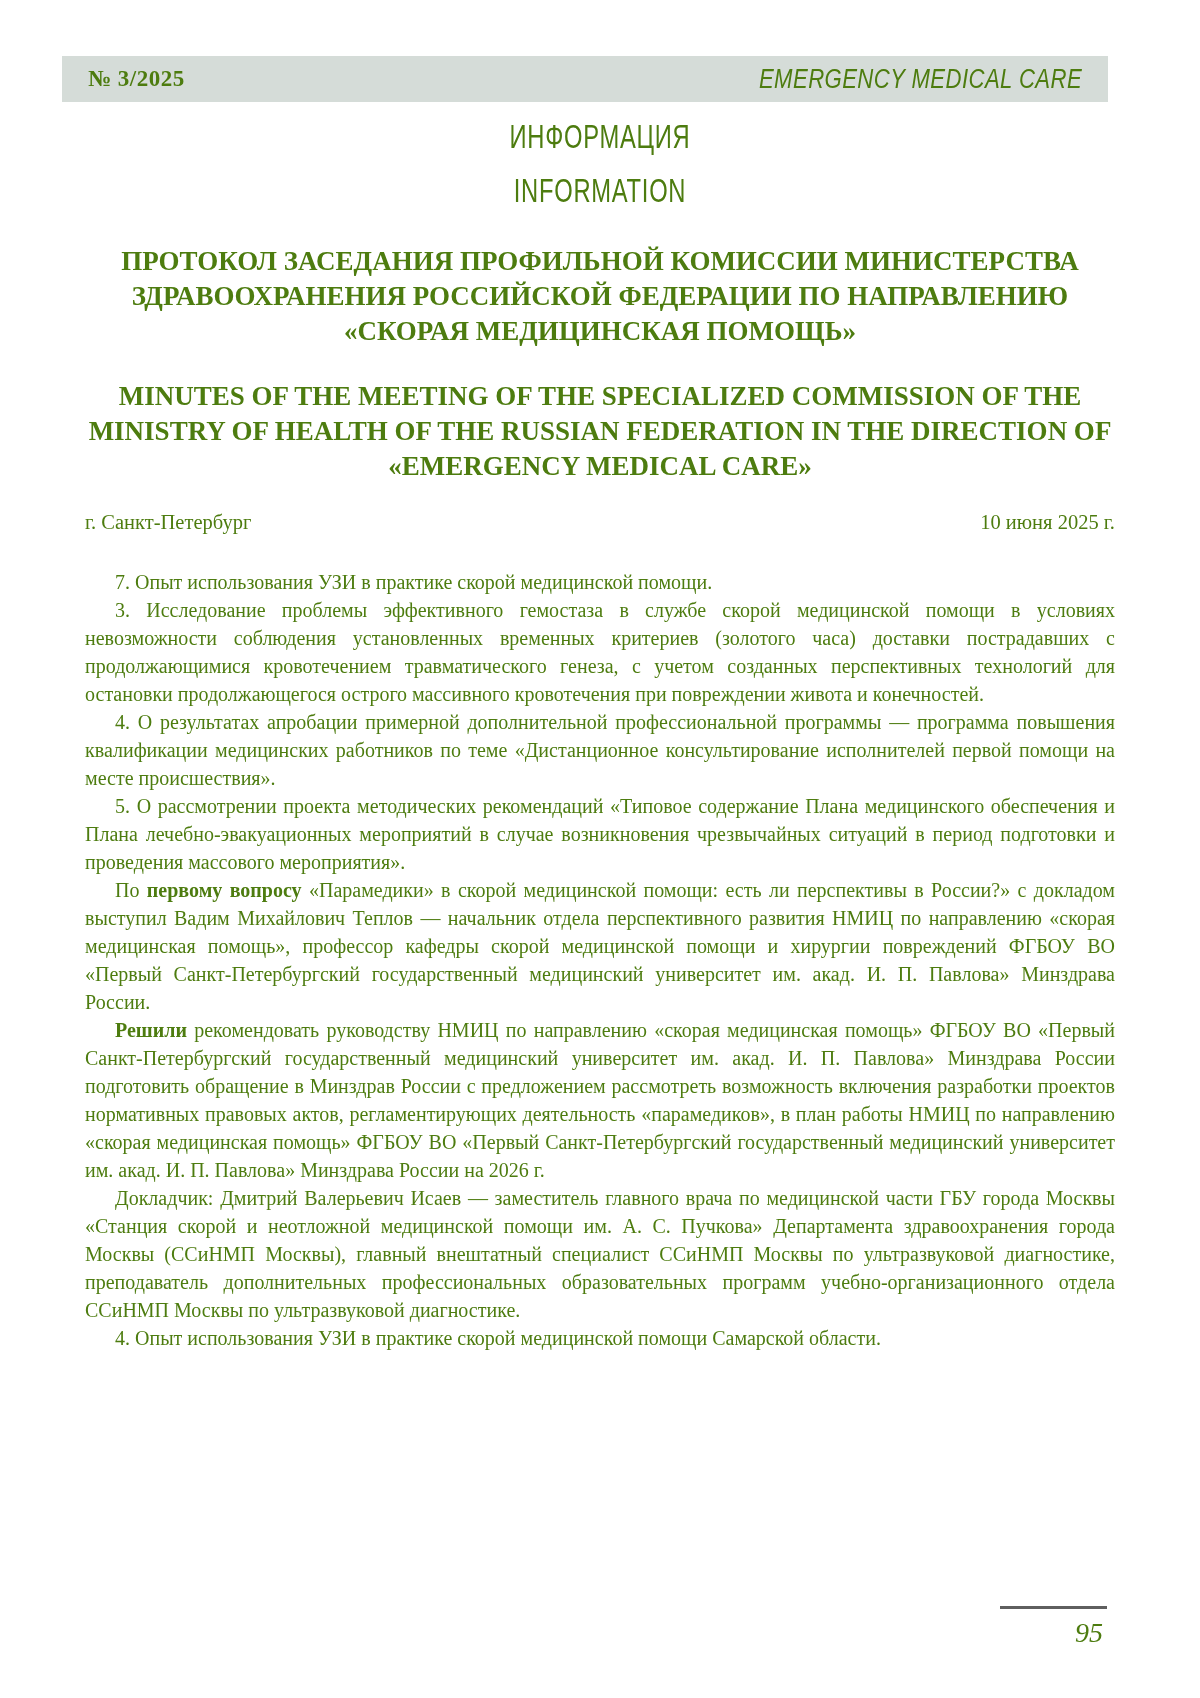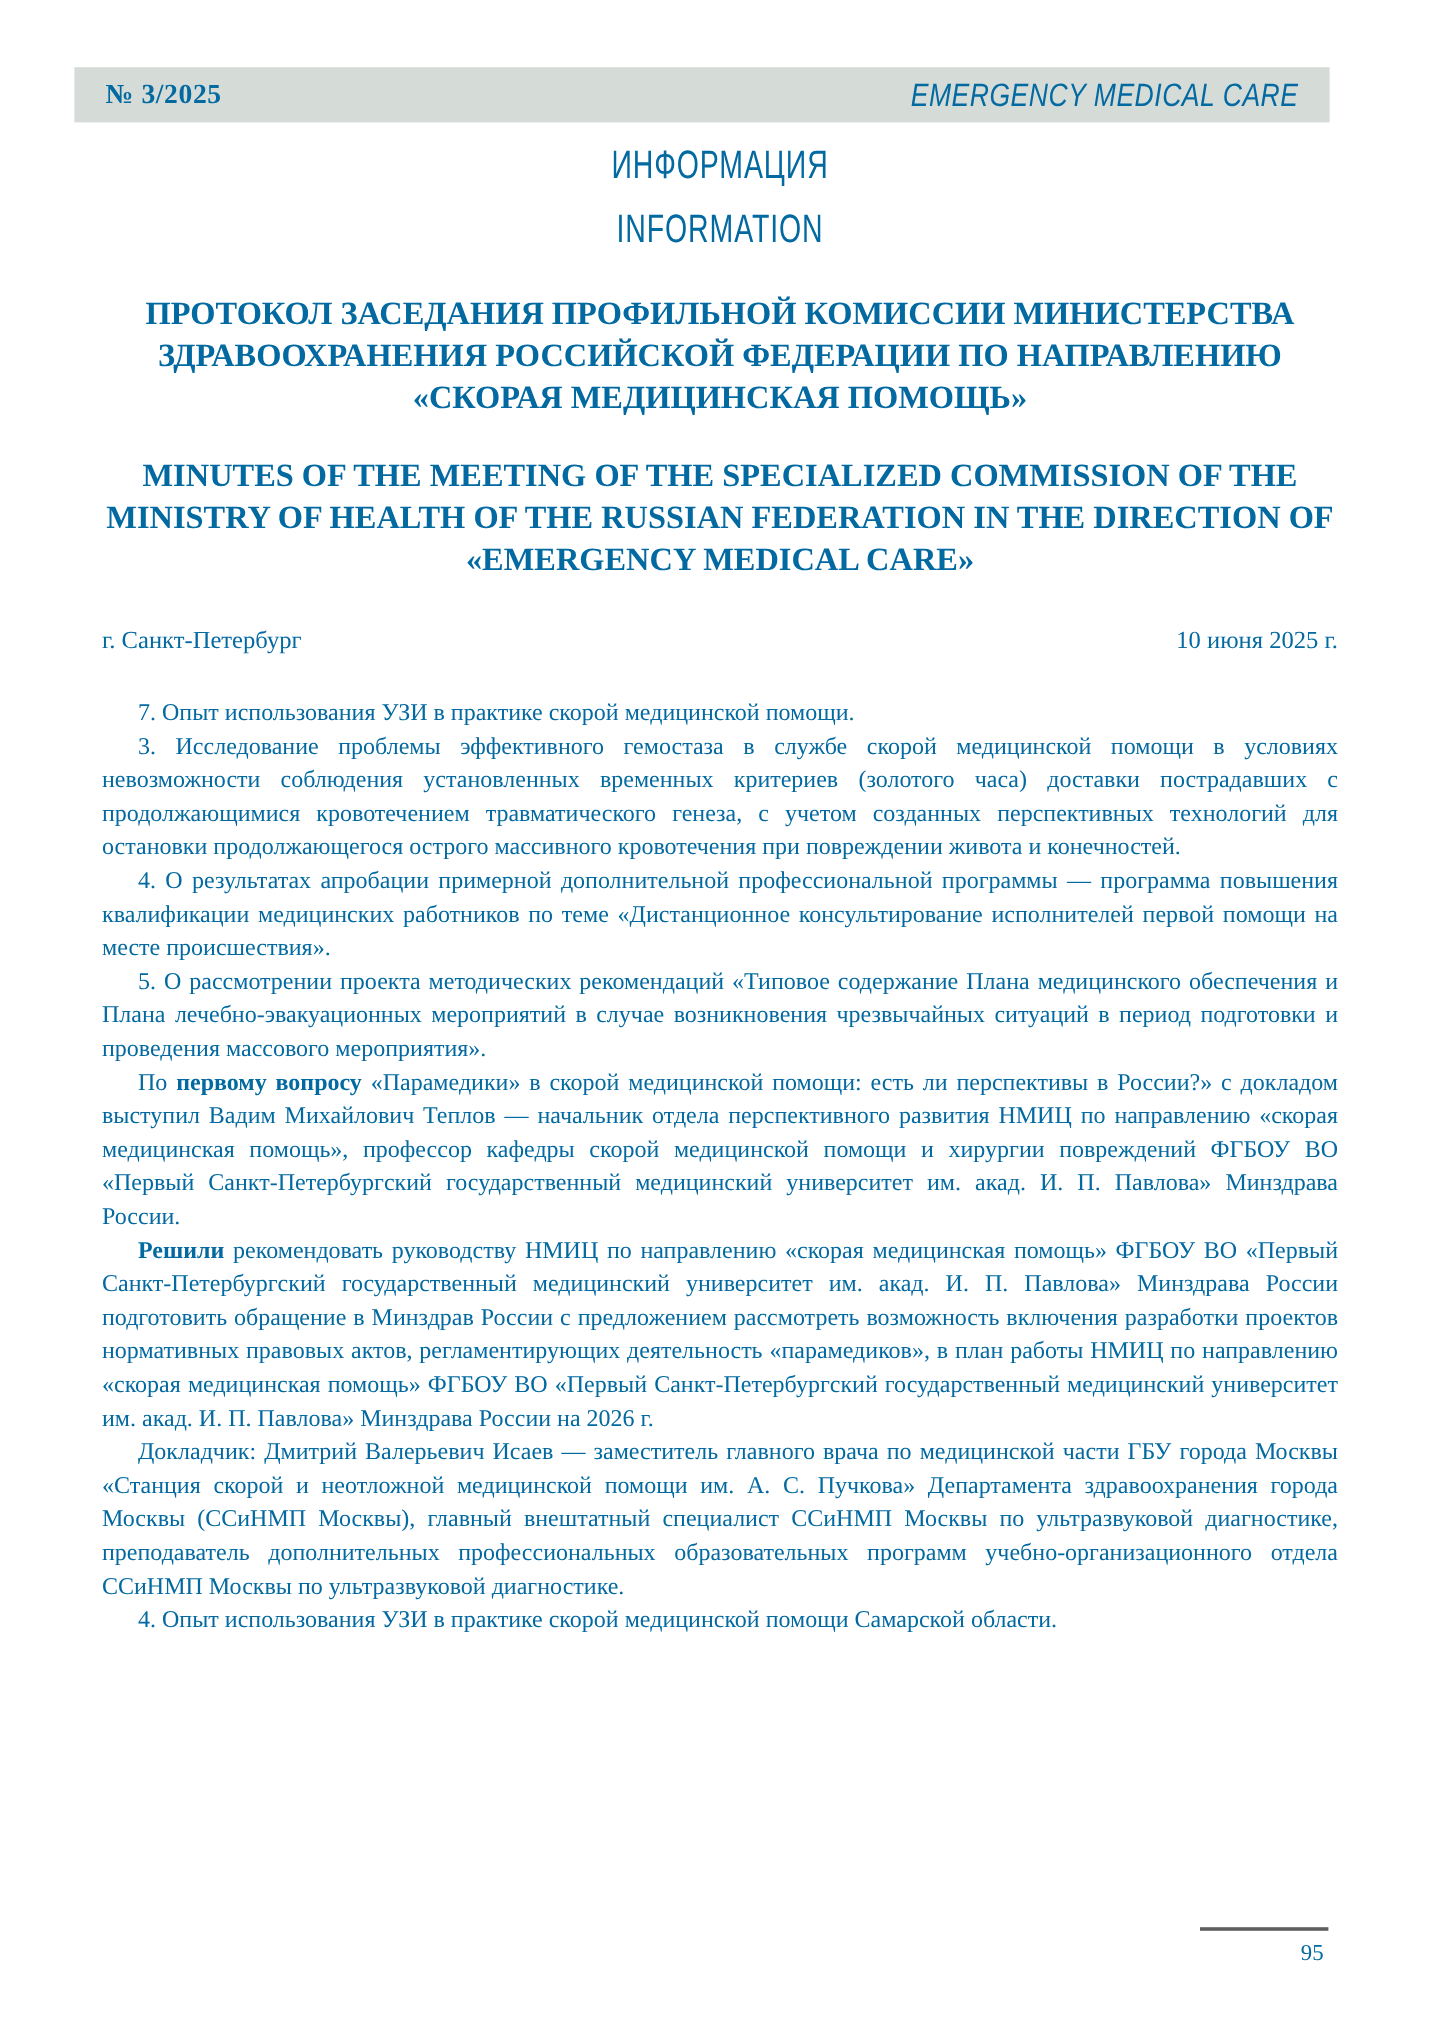--- a/index.html
+++ b/index.html
@@ -1,21 +1,21 @@
 <!DOCTYPE html>
 <html lang="ru"><head>
 <meta charset="utf-8">
 <style>
   html,body { margin:0; padding:0; background:#ffffff; }
   .page {
     position:relative;
     width:1200px; height:1698px;
     background:#ffffff;
     font-family:"Liberation Serif", serif;
-    color:#0369a1;
+    color:#4d7c0f;
     overflow:hidden;
   }
   .topbar {
     position:absolute; top:56px; left:62px; right:92px; height:46px;
     background:#d5dcd8;
     display:flex; align-items:center; justify-content:space-between;
     padding:0 26px; box-sizing:border-box;
   }
   .issue {
     font-weight:bold; font-size:23px; letter-spacing:0.5px;
@@ -37,39 +37,39 @@
   }
   .section-heading.en { margin-top:16px; }
   .article-title {
     font-family:"Liberation Serif", serif;
     font-weight:bold; font-size:27px; line-height:1.3;
     text-align:center; margin:34px auto 0 auto; max-width:1040px;
   }
   .article-title.en { margin-top:30px; }
   .place-date {
     display:flex; justify-content:space-between;
-    margin-top:38px; font-size:20.5px;gap:20px;
+    margin-top:26px; font-size:20.5px;gap:20px;
   }
   .body-text {
     margin-top:34px;
     font-size:20px; line-height:1.4;
     text-align:justify;
   }
   .para { margin:0; text-indent:30px; }
   .para b { font-weight:bold; }
   .footer {
     position:absolute; top:1606px; right:93px; width:107px;
     text-align:right;
   }
   .footer-rule {
     width:107px; height:3px; background:#5f5f5f;
   }
   .page-number {
     margin-top:8px; padding-right:4px;
-    font-size:19px; font-family:"Liberation Serif", serif;
+    font-size:28px; font-family:"Liberation Serif", serif;font-style:italic;
   }
 </style>
 </head>
 <body>
 
 <div class="page">
 
   <header class="topbar">
     <span class="issue">№ 3/2025</span>
     <span class="journal">EMERGENCY MEDICAL CARE</span>

